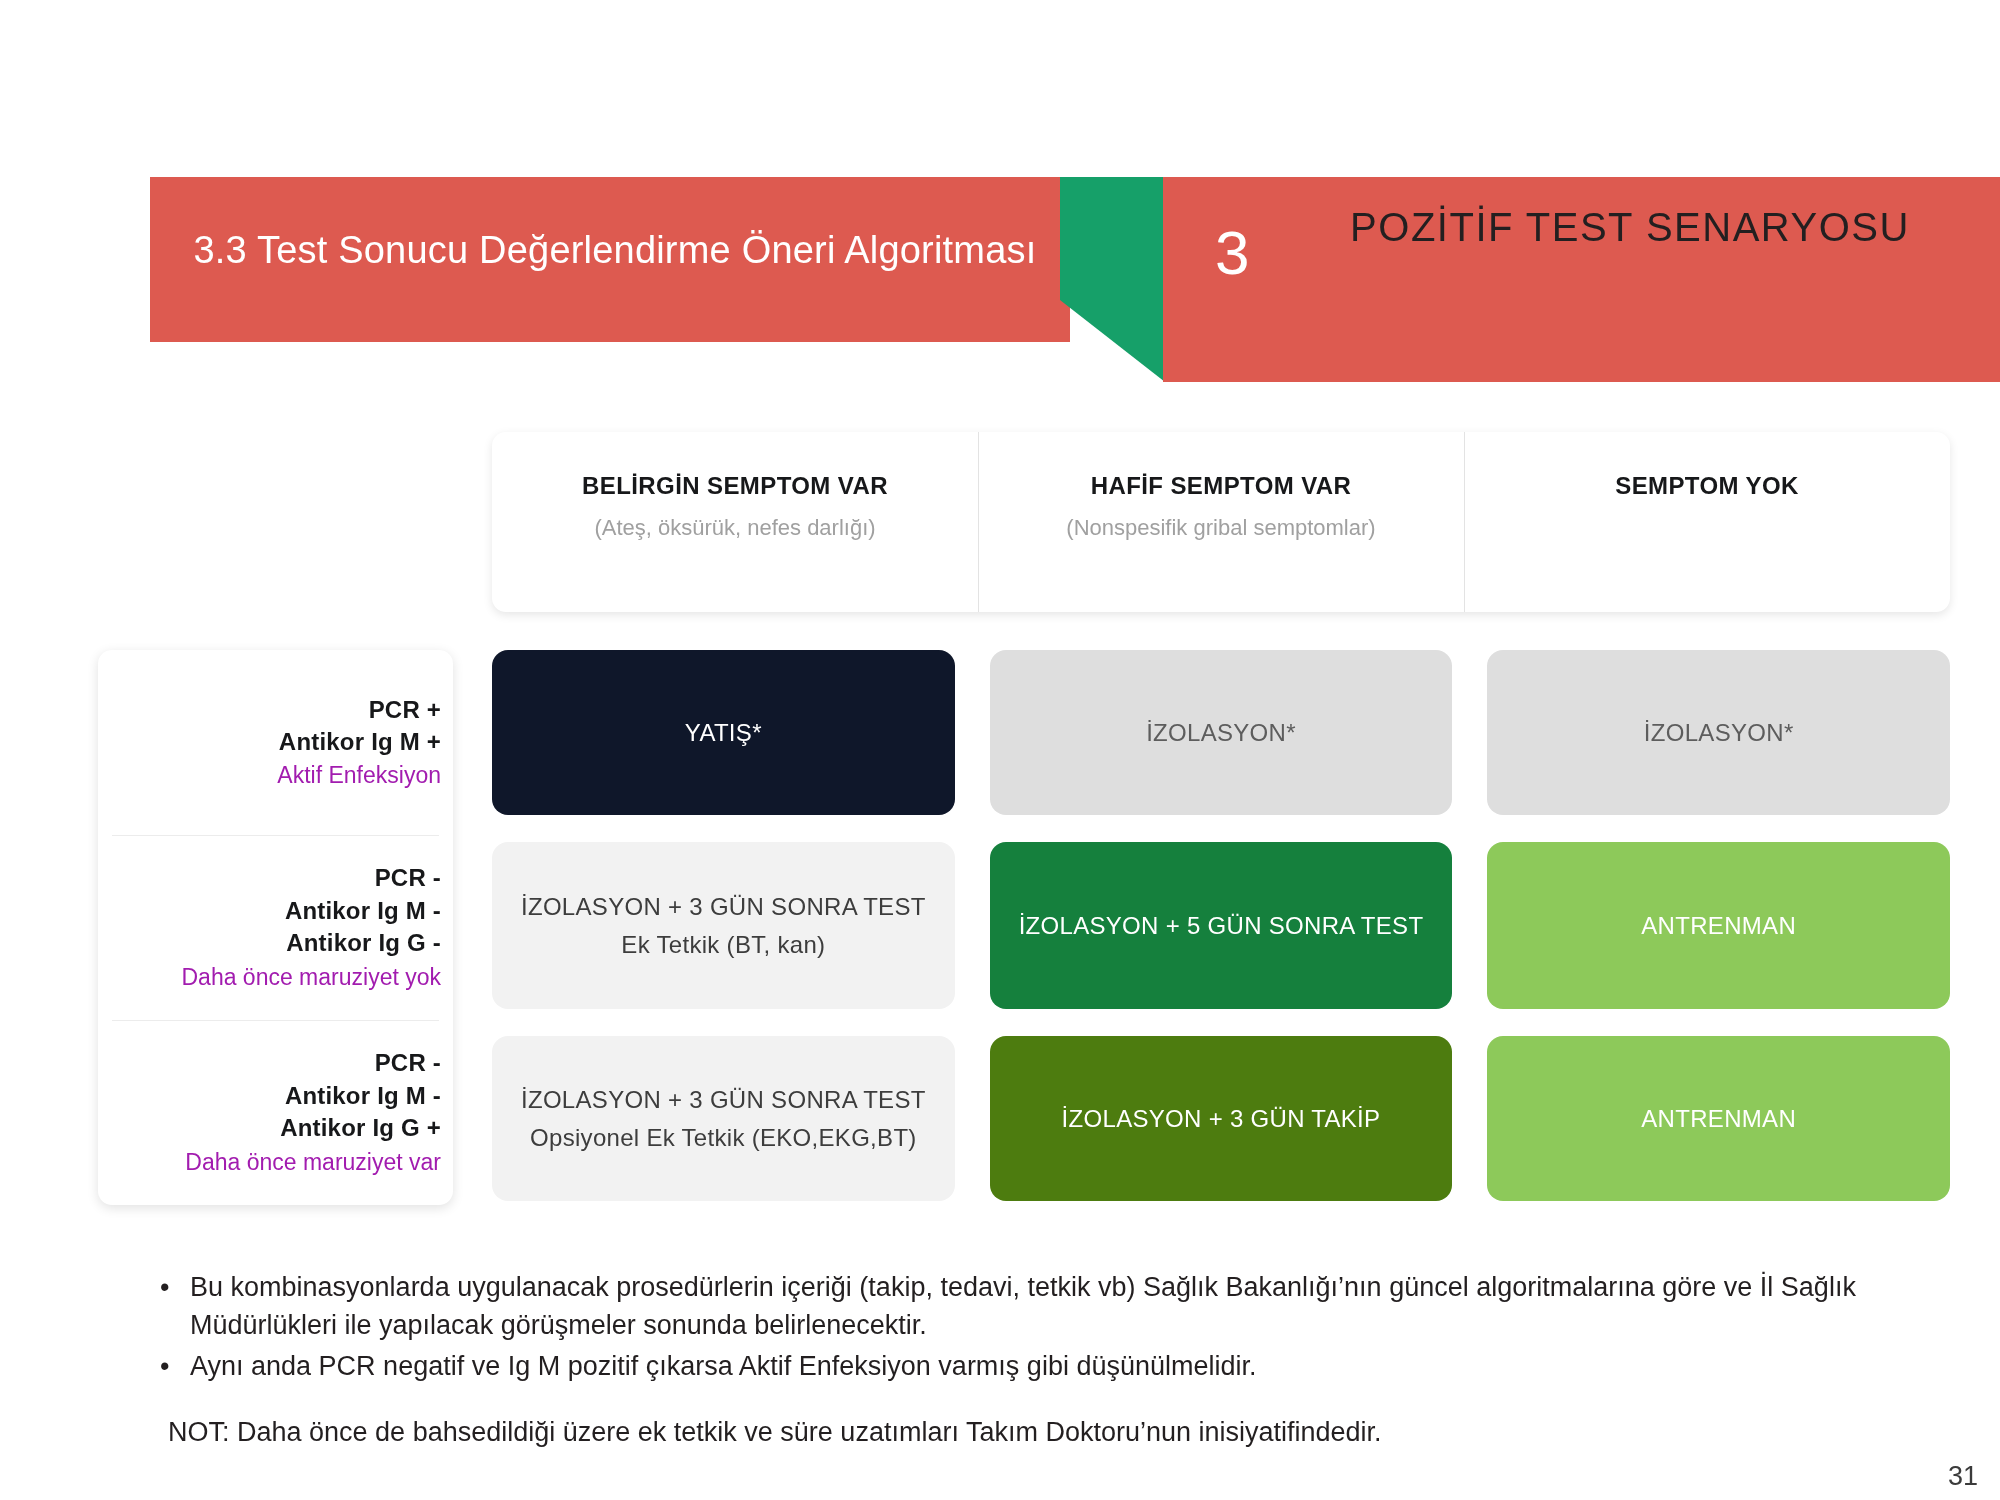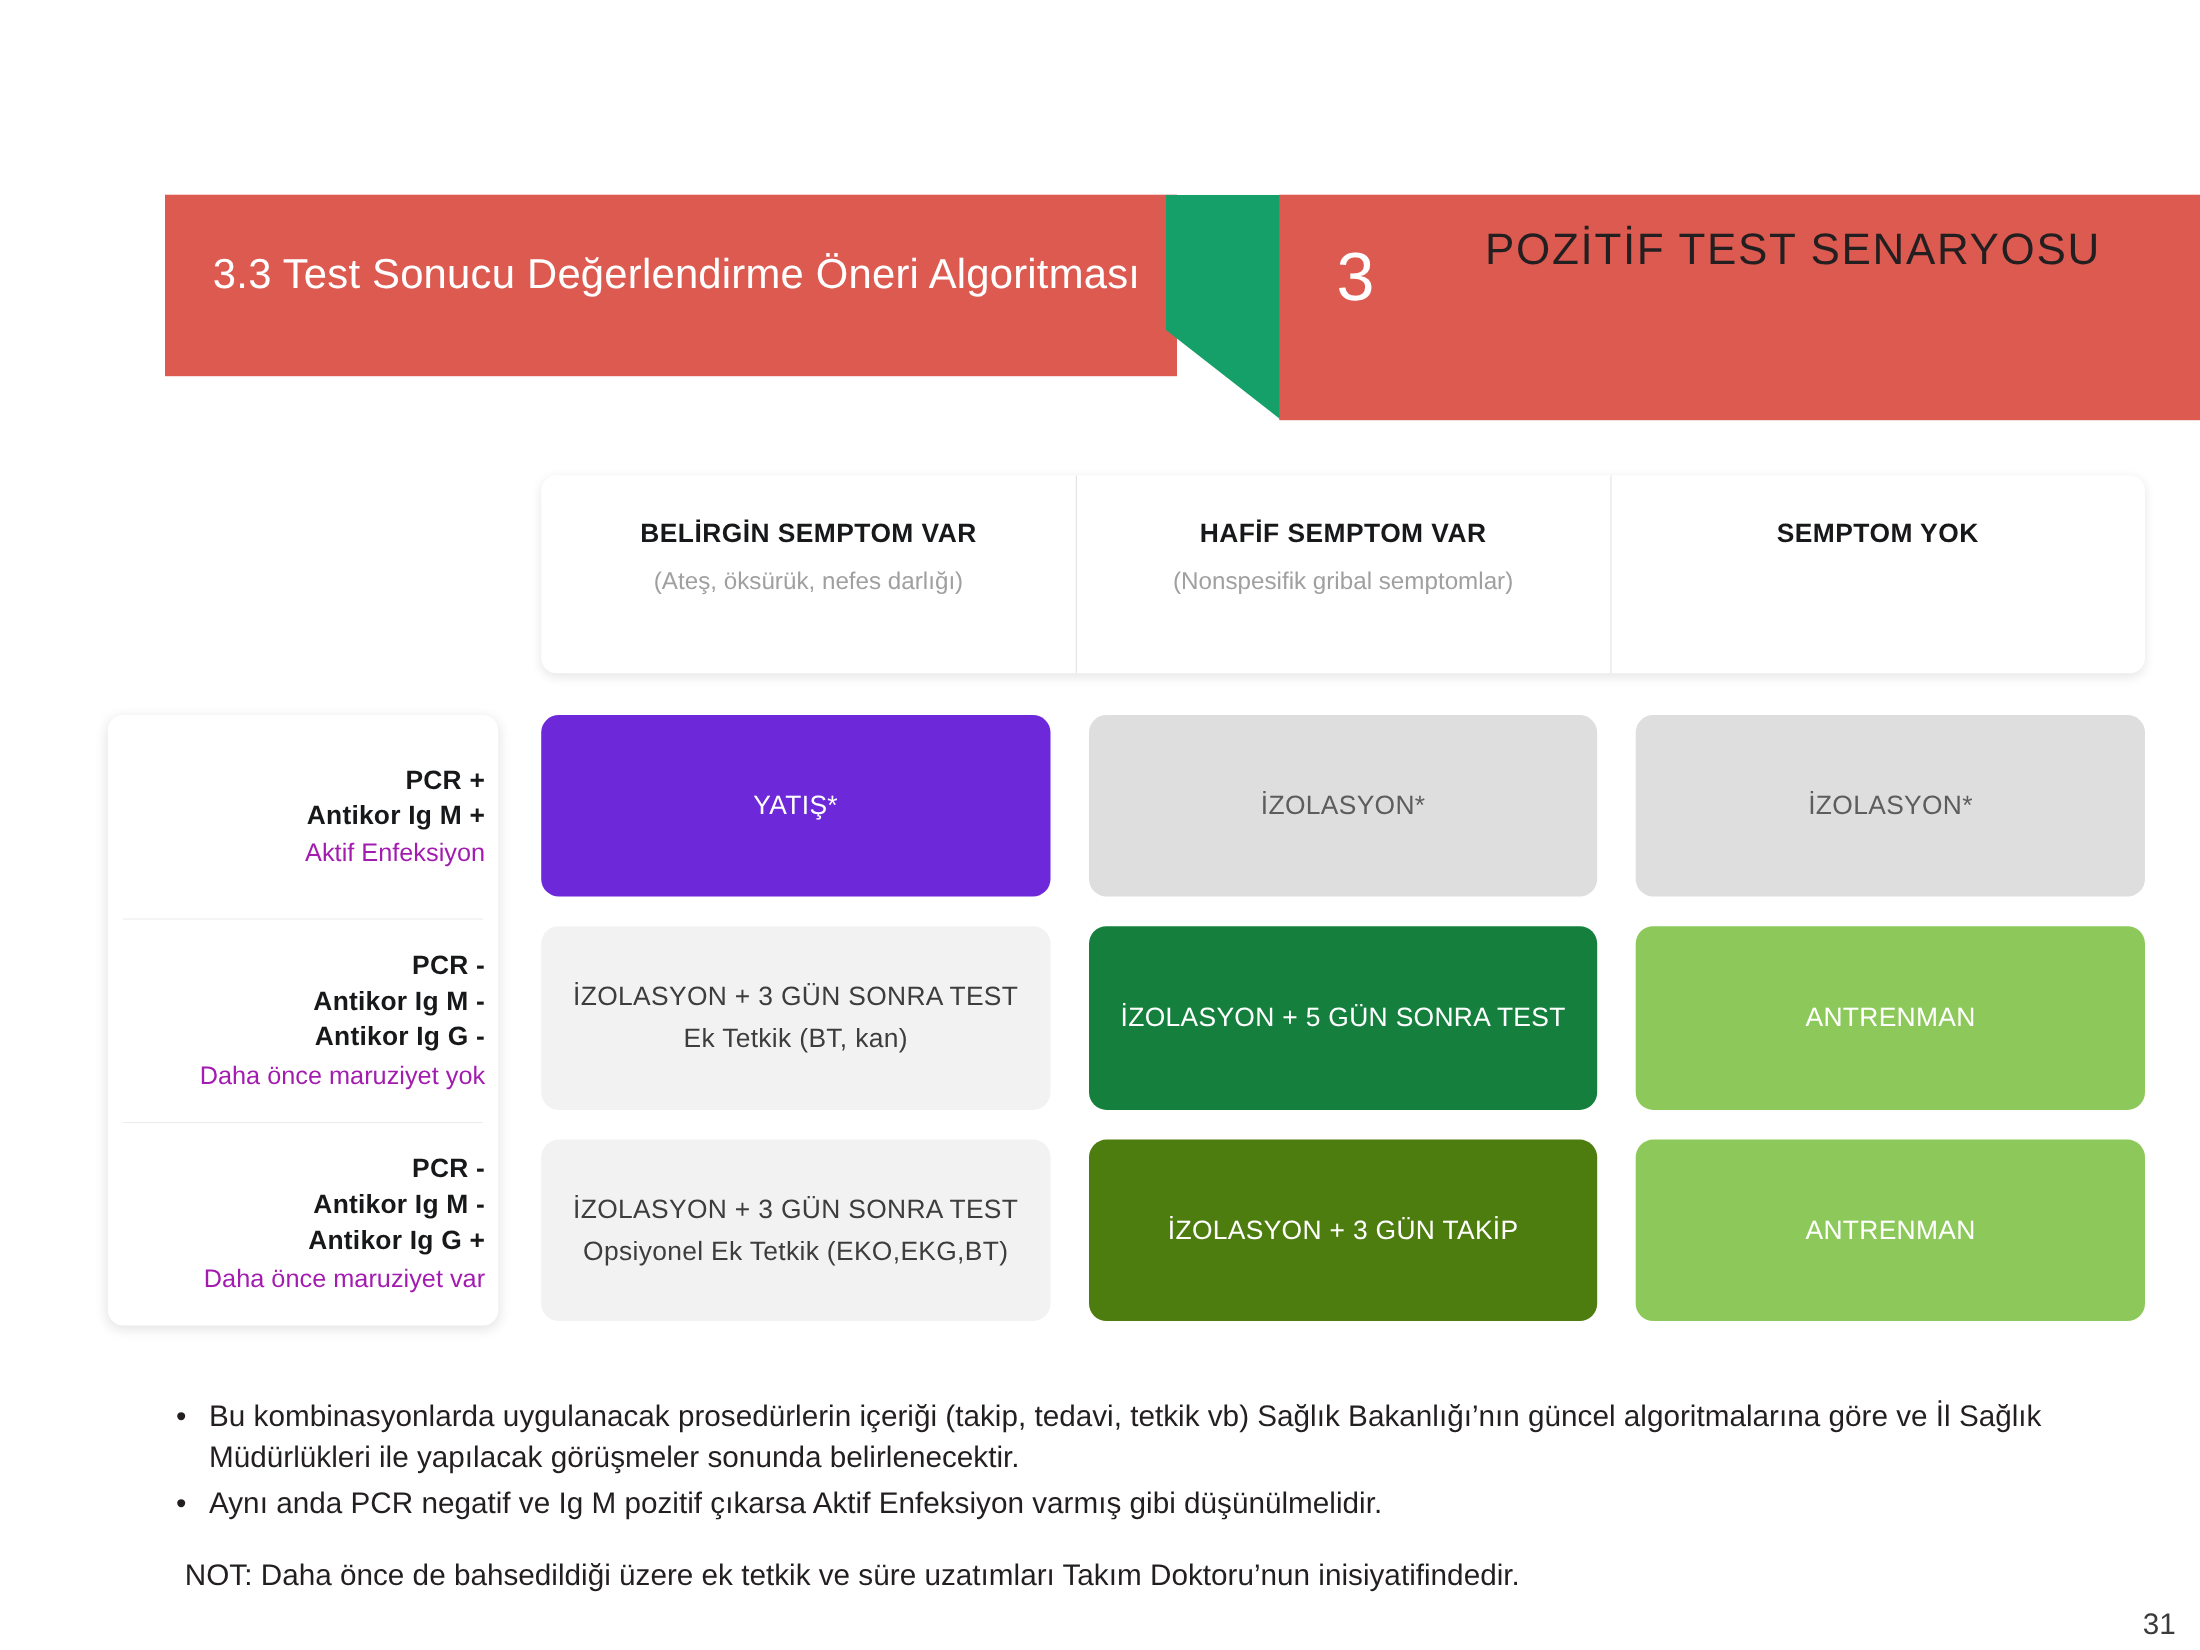--- a/index.html
+++ b/index.html
@@ -290,21 +290,21 @@
     <div class="rl-line">PCR -</div>
     <div class="rl-line">Antikor Ig M -</div>
     <div class="rl-line">Antikor Ig G +</div>
     <div class="rl-note">Daha önce maruziyet var</div>
   </div>
 </div>
 
 <div id="grid">
 
   <div class="grid-row">
-    <div class="cell r1" style="background: #6d28d9; color: rgb(255, 255, 255);">
+    <div class="cell r1" style="background: #0f172a; color: rgb(255, 255, 255);">
       <div class="c-l1">YATIŞ*</div>
 
     </div>
     <div class="cell r1" style="background: rgb(222, 222, 222); color: rgb(93, 93, 93);">
       <div class="c-l1">İZOLASYON*</div>
 
     </div>
     <div class="cell r1" style="background: rgb(222, 222, 222); color: rgb(93, 93, 93);">
       <div class="c-l1">İZOLASYON*</div>
 

